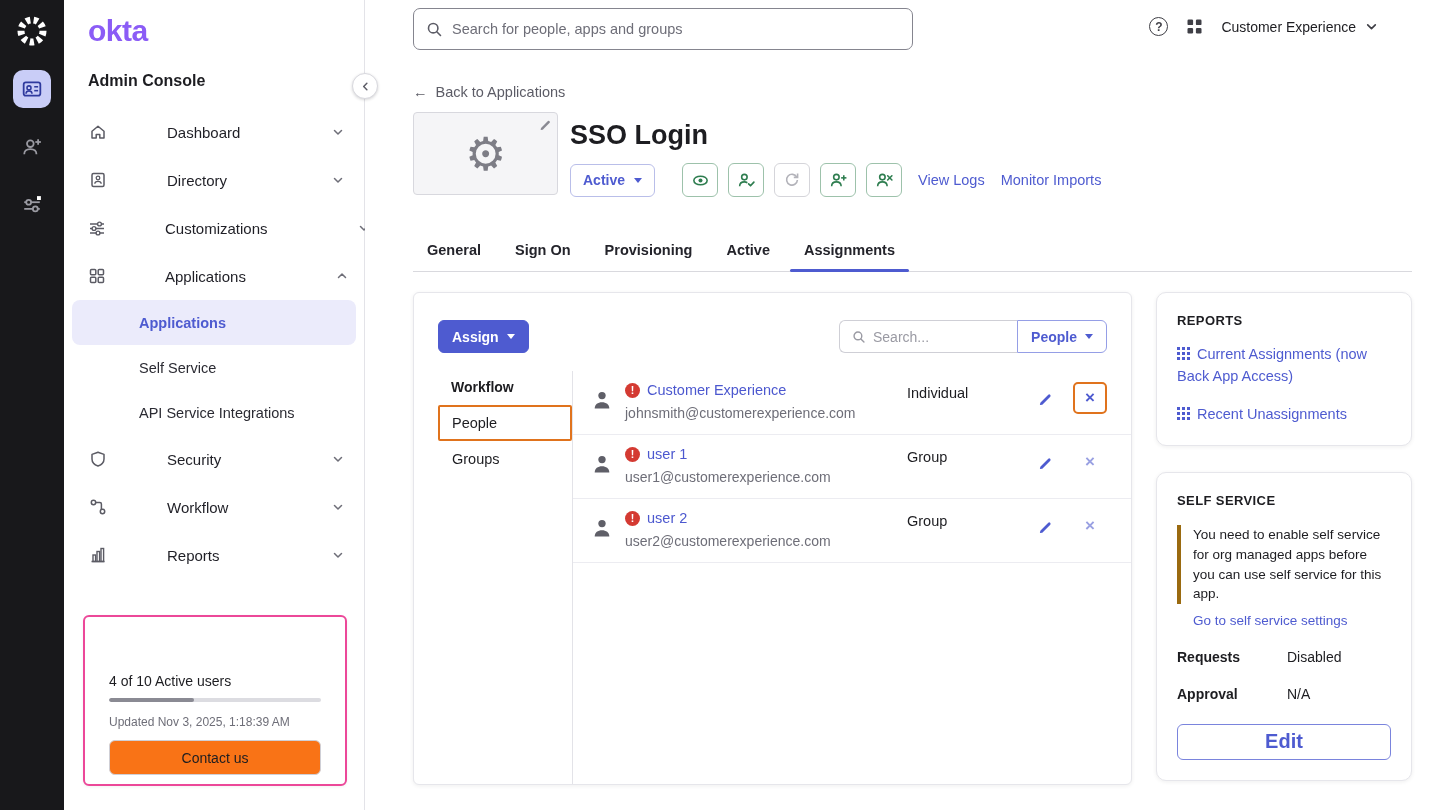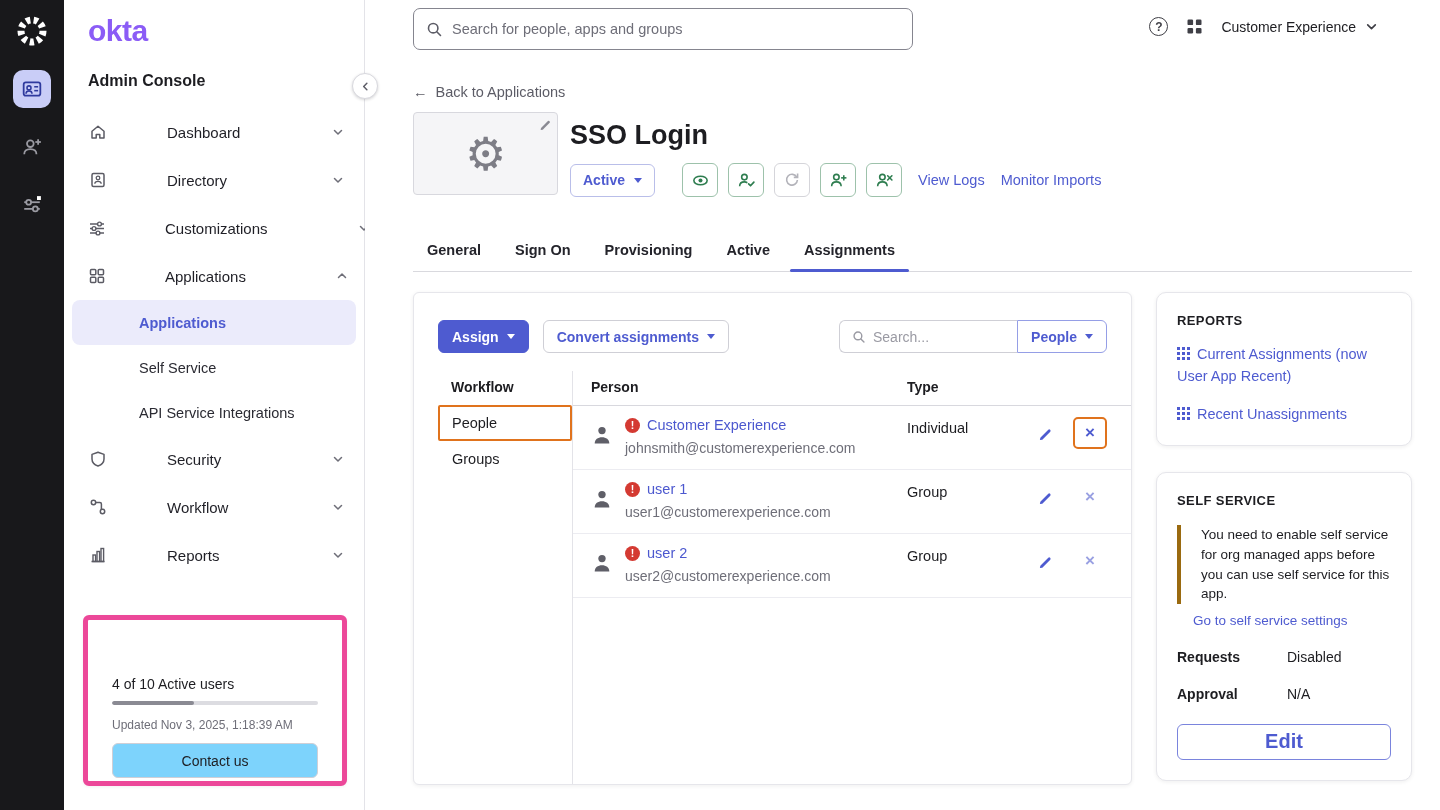--- a/index.html
+++ b/index.html
@@ -20,26 +20,26 @@
   .sidebar { position:absolute; left:64px; top:0; bottom:0; width:301px; background:#fff; border-right:1px solid #e3e3e8; }
   .wordmark { margin:14px 0 0 24px; font-size:30px; font-weight:700; letter-spacing:-0.5px; color:#8b5cf6; }
   .console-title { margin:24px 0 0 24px; font-size:16px; font-weight:700; color:#1d1d21; }
   .nav { margin-top:18px; }
   .nav-item { height:48px; display:flex; align-items:center; padding:0 20px 0 24px; cursor:pointer; color:#1f1f26; font-size:15px; font-weight:500;gap:45px; }
   .nav-item .nav-icon { width:20px; margin-right:14px; display:flex; justify-content:center; }
   .nav-item .spacer { flex:1; }
   .sub-item { height:45px; display:flex; align-items:center; margin:0 8px; padding-left:67px; border-radius:8px; font-size:14.5px; color:#2b2b33; cursor:pointer; }
   .sub-item.selected { background:#ebebfb; color:#4e5bd0; font-weight:700; }
 
-  .usage-card { position:absolute; left:19px; bottom:24px; width:264px; height:171px; border:5px solid #ec4899; border-radius:6px; background:#fff; box-shadow:0 1px 3px rgba(29,29,33,.06); padding:56px 24px 0 24px; }
+  .usage-card { position:absolute; left:19px; bottom:24px; width:264px; height:171px; border:2px solid #ec4899; border-radius:6px; background:#fff; box-shadow:0 1px 3px rgba(29,29,33,.06); padding:56px 24px 0 24px; }
   .usage-text { font-size:14px; color:#1d1d21; }
   .progress-track { margin-top:9px; height:4px; border-radius:2px; background:#dcdce1; overflow:hidden; }
   .progress-fill { height:100%; background:#8a8a93; border-radius:2px; }
   .updated-text { margin-top:13px; font-size:12px; color:#6e6e78; }
-  .contact-btn { margin-top:11px; width:100%; height:35px; border:1px solid #cfcfd6; border-radius:6px; background:#7dd3fc; font-size:14px; color:#1d1d21; font-family:inherit; cursor:pointer; }
+  .contact-btn { margin-top:11px; width:100%; height:35px; border:1px solid #cfcfd6; border-radius:6px; background:#f97316; font-size:14px; color:#1d1d21; font-family:inherit; cursor:pointer; }
 
   .collapse-btn { position:absolute; left:352px; top:73px; width:26px; height:26px; border-radius:50%; background:#fff; border:1px solid #d8d8de; box-shadow:0 1px 3px rgba(29,29,33,.18); display:flex; align-items:center; justify-content:center; cursor:pointer; z-index:5; }
 
   
   .main { position:absolute; left:365px; top:0; right:0; bottom:0; background:#fff; }
 
   .top-search { position:absolute; left:48px; top:8px; width:500px; height:42px; border:1.5px solid #85858f; border-radius:7px; display:flex; align-items:center; padding-left:12px; gap:9px; background:#fff; }
   .top-search input { border:none; outline:none; flex:1; font-size:14.5px; font-family:inherit; color:#14532d; background:transparent; }
   .top-search input::placeholder { color:#6e6e78; }
 
@@ -100,21 +100,21 @@
   .x-btn { width:34px; height:32px; display:flex; align-items:center; justify-content:center; color:#99a0e2; font-size:17px; font-weight:700; cursor:pointer; border:2px solid transparent; border-radius:5px; background:transparent; font-family:inherit; }
   .x-btn.highlighted { border-color:#e0731d; color:#4e5bd0; }
 
   
   .right-col { position:absolute; left:791px; top:292px; width:256px; }
   .side-card { background:#fff; border:1px solid #e6e6eb; border-radius:10px; box-shadow:0 1px 4px rgba(29,29,33,.07); padding:20px; }
   .side-card + .side-card { margin-top:26px; }
   .side-title { font-size:13px; font-weight:700; letter-spacing:.4px; color:#1d1d21; }
   .report-link { margin-top:15px; color:#4e5bd0; font-size:14.5px; line-height:1.55; cursor:pointer; }
   .report-link .grid9 { display:inline-block; vertical-align:-1px; margin-right:7px; }
-  .ss-note { margin-top:17px; border-left:4px solid #9a6a10; padding-left:20px; font-size:13.5px; line-height:1.45; color:#1d1d21; }
+  .ss-note { margin-top:17px; border-left:4px solid #9a6a10; padding-left:12px; font-size:13.5px; line-height:1.45; color:#1d1d21; }
   .ss-link { display:block; margin-top:9px; padding-left:16px; color:#4e5bd0; font-size:13.5px; text-decoration:none; cursor:pointer; }
   .ss-row { display:flex; margin-top:21px; font-size:14px; }
   .ss-label { width:110px; font-weight:700; color:#1d1d21; }
   .ss-value { color:#1d1d21; }
   .ss-edit-btn { margin-top:22px; width:100%; height:36px; border:1px solid #7a84dd; border-radius:6px; background:#fff; color:#4e5bd0; font-weight:700; font-size:20px; font-family:inherit; cursor:pointer; }
 </style>
 </head>
 <body>
 
 <div class="rail">
@@ -399,24 +399,20 @@
     <div class="tab">Sign On</div>
     <div class="tab">Provisioning</div>
     <div class="tab">Active</div>
     <div class="tab active">Assignments</div>
   </div>
 
   <div class="main-card">
     <div class="toolbar">
       <button class="assign-btn">
         <span>Assign</span>
-        <span class="caret-down"></span>
-      </button>
-      <button class="convert-btn">
-        <span>Convert assignments</span>
         <span class="caret-down"></span>
       </button>
       <div class="search-combo">
         <div class="mini-search">
           <span>
             <svg width="14" height="14" viewBox="0 0 17 17">
                 <circle cx="7.2" cy="7.2" r="4.7" fill="none" stroke="#9a9aa3" stroke-width="1.7"></circle>
                 <line x1="10.8" y1="10.8" x2="14.5" y2="14.5" stroke="#9a9aa3" stroke-width="1.7" stroke-linecap="round"></line>
               </svg>
           </span>
@@ -430,24 +426,20 @@
     </div>
 
     <div class="card-body">
       <div class="filters-col">
         <div class="filters-title">Workflow</div>
         <div class="filter-item selected">People</div>
         <div class="filter-item">Groups</div>
       </div>
 
       <div class="table-col">
-        <div class="thead">
-          <div class="th-person">Person</div>
-          <div>Type</div>
-        </div>
 
         <div class="trow">
           <div class="cell-person">
             <span class="avatar">
               <svg width="22" height="22" viewBox="0 0 18 18">
                   <circle cx="9" cy="5.4" r="3" fill="#5f5f68"></circle>
                   <path d="M3 16c0-3.4 2.7-5.2 6-5.2s6 1.8 6 5.2z" fill="#5f5f68"></path>
                 </svg>
             </span>
             <div class="person-text">
@@ -537,21 +529,21 @@
                 <rect x="5" y="0" width="3" height="3"></rect>
                 <rect x="10" y="0" width="3" height="3"></rect>
                 <rect x="0" y="5" width="3" height="3"></rect>
                 <rect x="5" y="5" width="3" height="3"></rect>
                 <rect x="10" y="5" width="3" height="3"></rect>
                 <rect x="0" y="10" width="3" height="3"></rect>
                 <rect x="5" y="10" width="3" height="3"></rect>
                 <rect x="10" y="10" width="3" height="3"></rect>
               </g>
             </svg>
-        </span><span>Current Assignments (now User App Recent)</span>
+        </span><span>Current Assignments (now Back App Access)</span>
       </div>
       <div class="report-link">
         <span class="grid9">
           <svg width="13" height="13" viewBox="0 0 13 13">
               <g fill="#4e5bd0">
                 <rect x="0" y="0" width="3" height="3"></rect>
                 <rect x="5" y="0" width="3" height="3"></rect>
                 <rect x="10" y="0" width="3" height="3"></rect>
                 <rect x="0" y="5" width="3" height="3"></rect>
                 <rect x="5" y="5" width="3" height="3"></rect>

